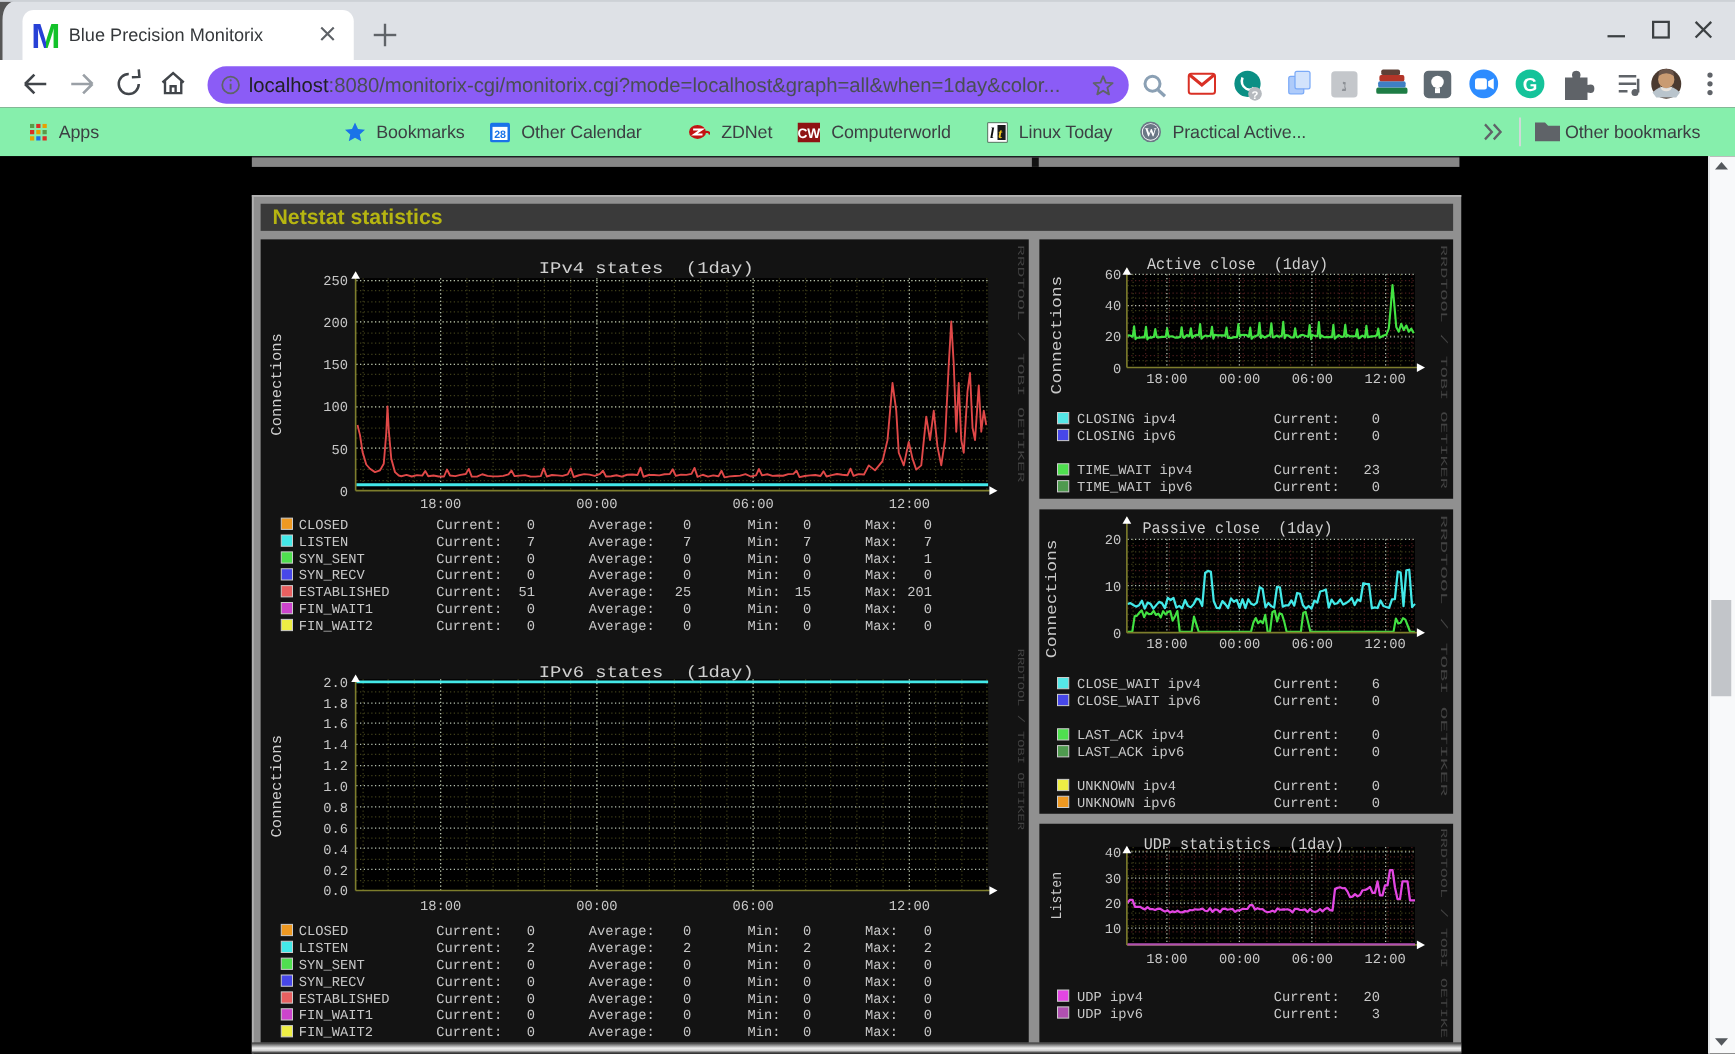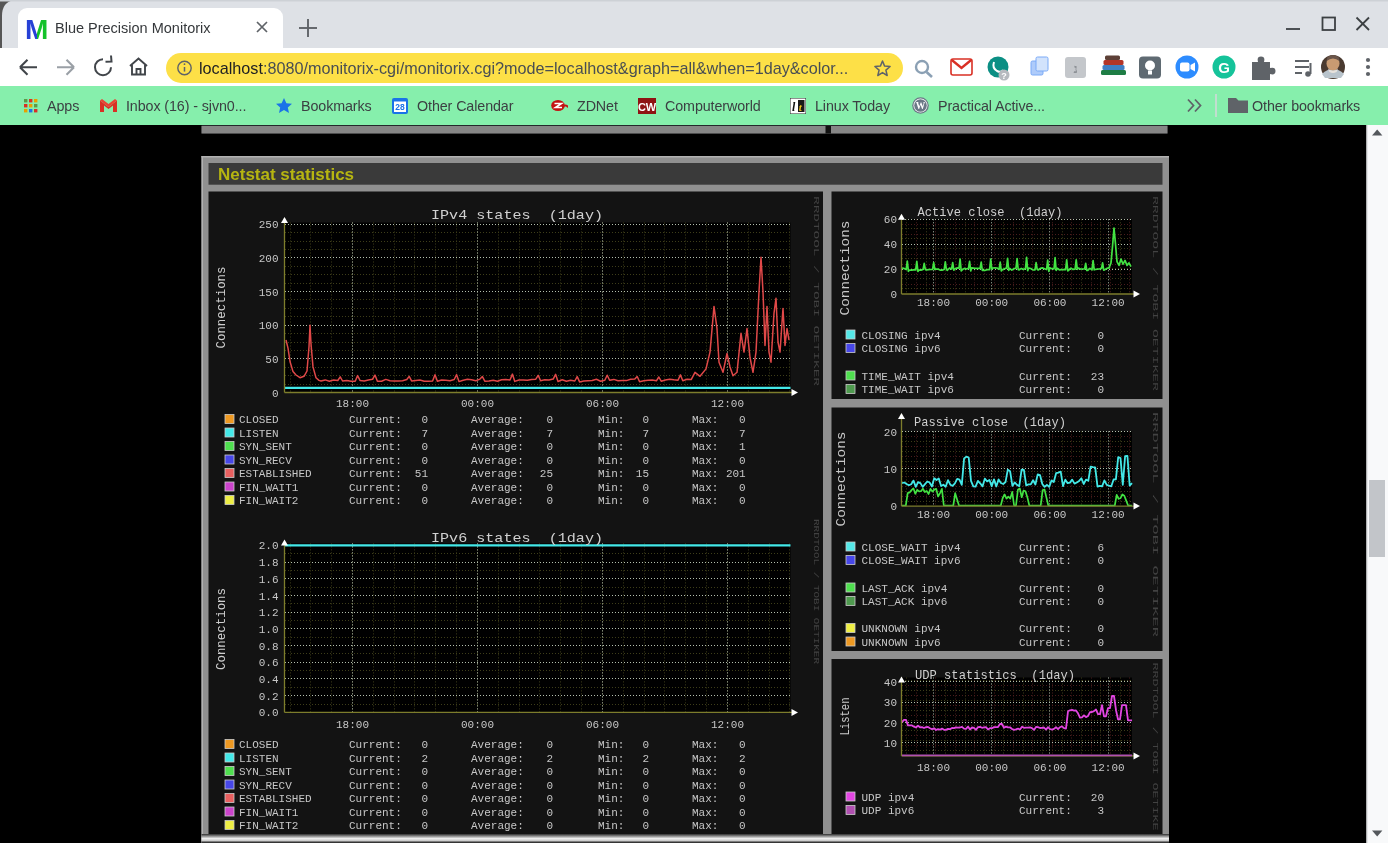--- a/index.html
+++ b/index.html
@@ -1,19 +1,19 @@
 <!DOCTYPE html>
 <html><head><meta charset="utf-8"><style>
 * { margin:0; padding:0; box-sizing:border-box; }
 html,body { width:1388px; height:843px; overflow:hidden; background:#000; font-family:"Liberation Sans", sans-serif; }
 #tabstrip { position:absolute; left:0; top:0; width:1388px; height:47.5px; background:#dee1e6; }
 #tab { position:absolute; left:18px; top:8px; width:265px; height:39.5px; background:#ffffff; border-radius:9px 9px 0 0; }
 #toolbar { position:absolute; left:0; top:47.5px; width:1388px; height:38.5px; background:#ffffff; }
 #bookmarks { position:absolute; left:0; top:86px; width:1388px; height:39px; background:#86efac; }
-#omni { position:absolute; left:166px; top:5.5px; width:737px; height:30px; background:#fde047; border-radius:15px; }
+#omni { position:absolute; left:166px; top:5.5px; width:737px; height:30px; background:#8b5cf6; border-radius:15px; }
 .bmi { position:absolute; top:0; height:39px; display:flex; align-items:center; gap:9px; color:#3c4043; font-size:14.3px; letter-spacing:-0.1px; }
 .bmi span { overflow:hidden; white-space:nowrap; display:inline-block; }
 #content { position:absolute; left:0; top:125px; width:1388px; height:718px; }
 </style></head>
 <body>
 <div id="tabstrip">
   <svg width="1388" height="48" style="position:absolute;left:0;top:0">
     <path d="M0 0 L14 0 Q2 2 2 16 L2 48 L0 48 Z" fill="#565656"></path>
     <rect x="0" y="0" width="1388" height="1.5" fill="#cdd1d6"></rect>
 
@@ -120,27 +120,20 @@
           <rect x="10" y="0" width="3.4" height="3.4" fill="#e8a000"></rect>
           <rect x="0" y="5" width="3.4" height="3.4" fill="#d93025"></rect>
           <rect x="5" y="5" width="3.4" height="3.4" fill="#e8a000"></rect>
           <rect x="10" y="5" width="3.4" height="3.4" fill="#5b9a48"></rect>
           <rect x="0" y="10" width="3.4" height="3.4" fill="#e8a000"></rect>
           <rect x="5" y="10" width="3.4" height="3.4" fill="#1a73e8"></rect>
           <rect x="10" y="10" width="3.4" height="3.4" fill="#d93025"></rect>
         </g>
       </svg>
       <span style="width:40px">Apps</span>
-    </div>
-  <div class="bmi" style="left:100px">
-      <svg width="17" height="13">
-        <path d="M0 13 L0 1.5 L8.5 8 L17 1.5 L17 13 L13 13 L13 6.5 L8.5 10 L4 6.5 L4 13 Z" fill="#d93025"></path>
-        <path d="M0 1.5 L2 0 L8.5 5 L15 0 L17 1.5 L8.5 8 Z" fill="#ea4335"></path>
-      </svg>
-      <span style="width:130px">Inbox (16) - sjvn0...</span>
     </div>
   <div class="bmi" style="left:276px">
       <svg width="16" height="15">
         <path d="M8 0 L10.4 5.2 L16 5.8 L11.8 9.6 L13 15 L8 12.1 L3 15 L4.2 9.6 L0 5.8 L5.6 5.2 Z" fill="#1a73e8"></path>
       </svg>
       <span style="width:80px">Bookmarks</span>
     </div>
   <div class="bmi" style="left:392px">
       <svg width="16" height="16">
         <rect x="0" y="0" width="16" height="16" rx="2" fill="#1a73e8"></rect>

